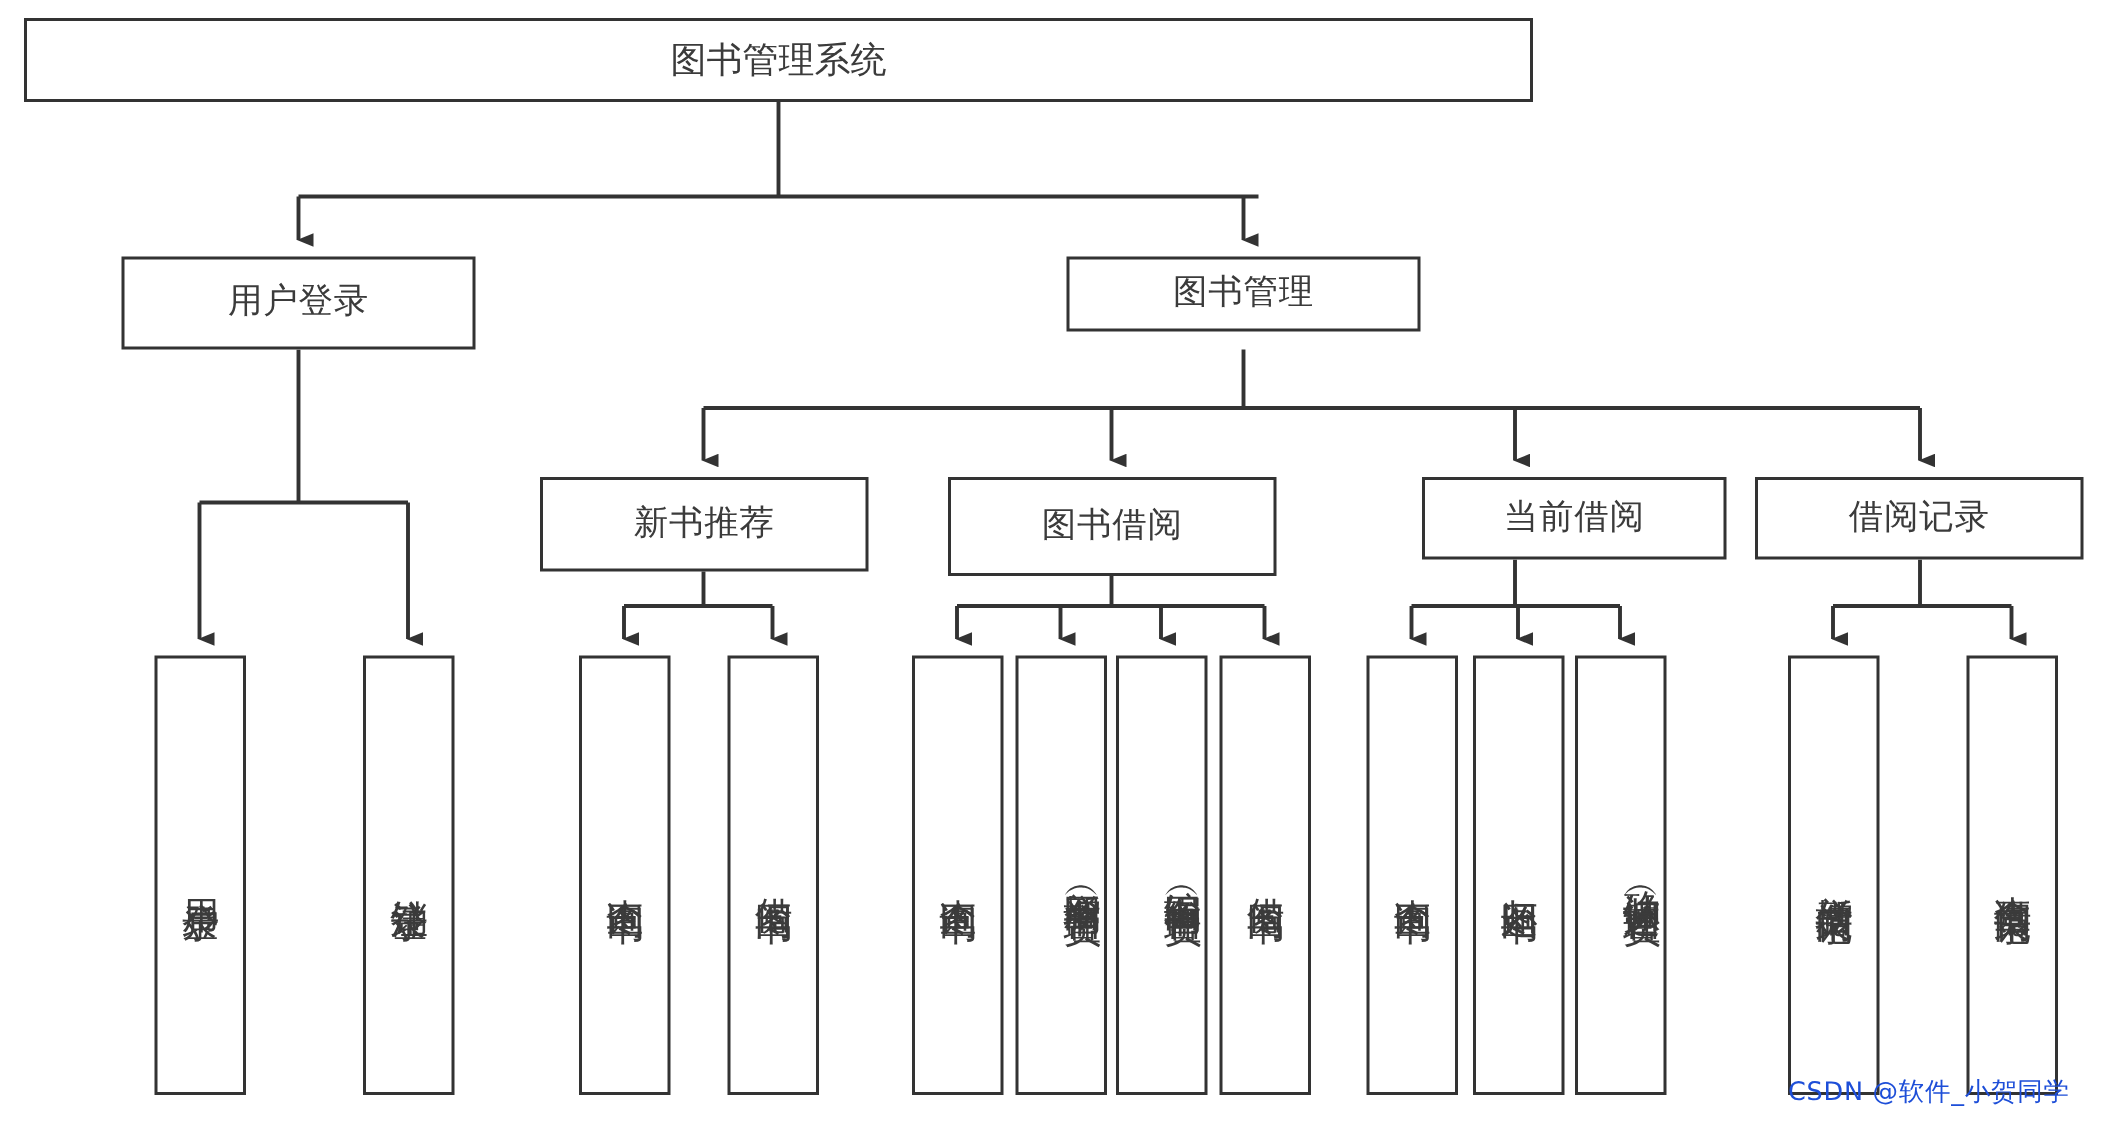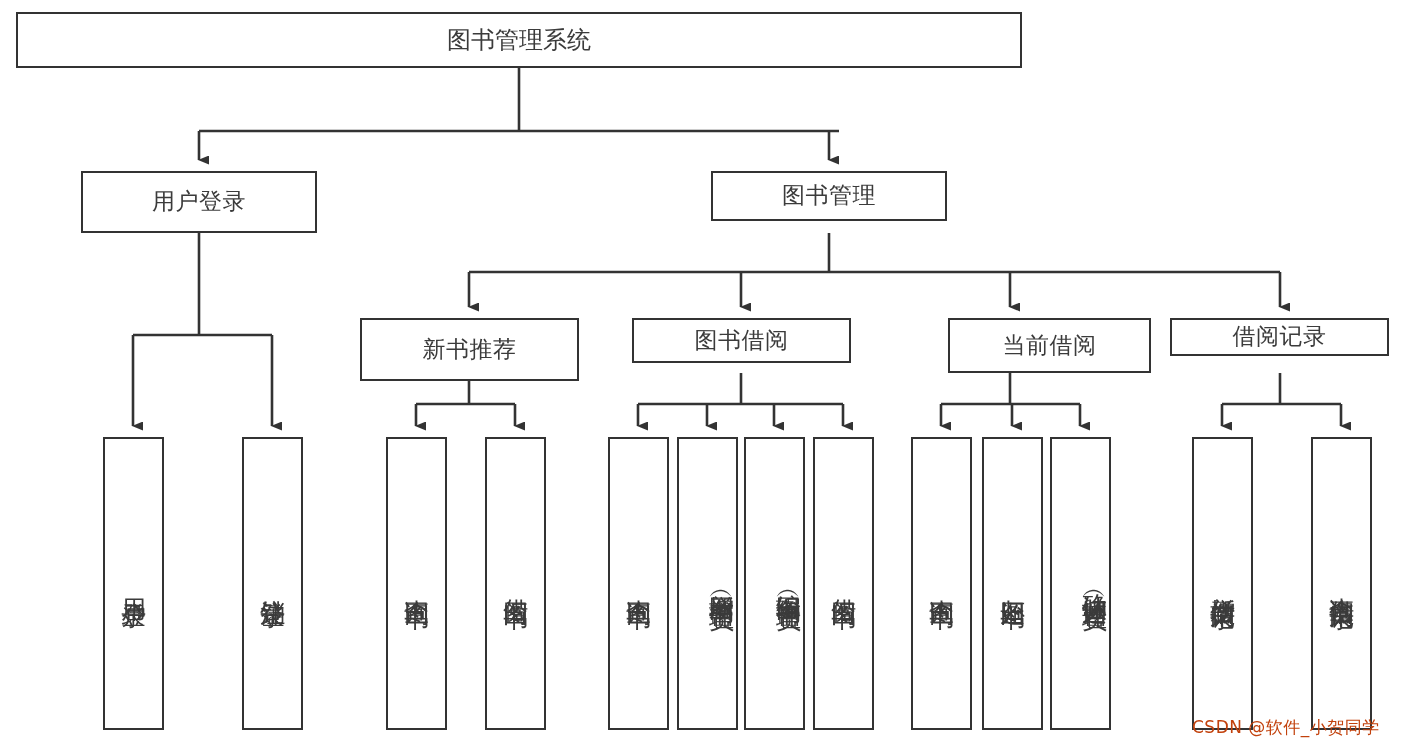--- a/index.html
+++ b/index.html
@@ -51,21 +51,21 @@
     padding: 4px 0 6px 0;
     align-items: center;
     justify-content: center;
   }
   .node-v.fill {
     align-items: flex-start;
   }
   .watermark {
     position: absolute;
     font-size: 17px;
-    color: #c2410c;
+    color: #1d4ed8;
     white-space: nowrap;
     letter-spacing: 0.5px;
   }
 </style>
 </head>
 <body>
 
 <div id="diagram-root">
 
   <svg id="connector-layer" viewBox="0 0 1405 747" width="1405" height="747" xmlns="http://www.w3.org/2000/svg">
@@ -117,23 +117,23 @@
       <path d="M1341,404 L1341,426" marker-end="url(#arrow)"></path>
     </g>
   </svg>
 
   <div class="node node-root" style="left: 16px; top: 12px; width: 1006px; height: 56px;">图书管理系统</div>
 
   <div class="node node-h" style="left: 81px; top: 171px; width: 236px; height: 62px;">用户登录</div>
   <div class="node node-h" style="left: 711px; top: 171px; width: 236px; height: 50px;">图书管理</div>
 
   <div class="node node-h" style="left: 360px; top: 318px; width: 219px; height: 63px;">新书推荐</div>
-  <div class="node node-h" style="left: 632px; top: 318px; width: 219px; height: 45px;">图书借阅</div>
+  <div class="node node-h" style="left: 632px; top: 318px; width: 219px; height: 66px;">图书借阅</div>
   <div class="node node-h" style="left: 948px; top: 318px; width: 203px; height: 55px;">当前借阅</div>
-  <div class="node node-h" style="left: 1170px; top: 318px; width: 219px; height: 38px;">借阅记录</div>
+  <div class="node node-h" style="left: 1170px; top: 318px; width: 219px; height: 55px;">借阅记录</div>
 
   <div class="node node-v" style="left: 103px; top: 437px; width: 61px; height: 293px;">用户登录</div>
   <div class="node node-v" style="left: 242px; top: 437px; width: 61px; height: 293px;">注销登录</div>
   <div class="node node-v" style="left: 386px; top: 437px; width: 61px; height: 293px;">查询图书</div>
   <div class="node node-v" style="left: 485px; top: 437px; width: 61px; height: 293px;">借阅图书</div>
   <div class="node node-v" style="left: 608px; top: 437px; width: 61px; height: 293px;">查询图书</div>
   <div class="node node-v fill" style="left: 677px; top: 437px; width: 61px; height: 293px;">新增图书（管理员）</div>
   <div class="node node-v fill" style="left: 744px; top: 437px; width: 61px; height: 293px;">编辑图书（管理员）</div>
   <div class="node node-v" style="left: 813px; top: 437px; width: 61px; height: 293px;">借阅图书</div>
   <div class="node node-v" style="left: 911px; top: 437px; width: 61px; height: 293px;">查询图书</div>

